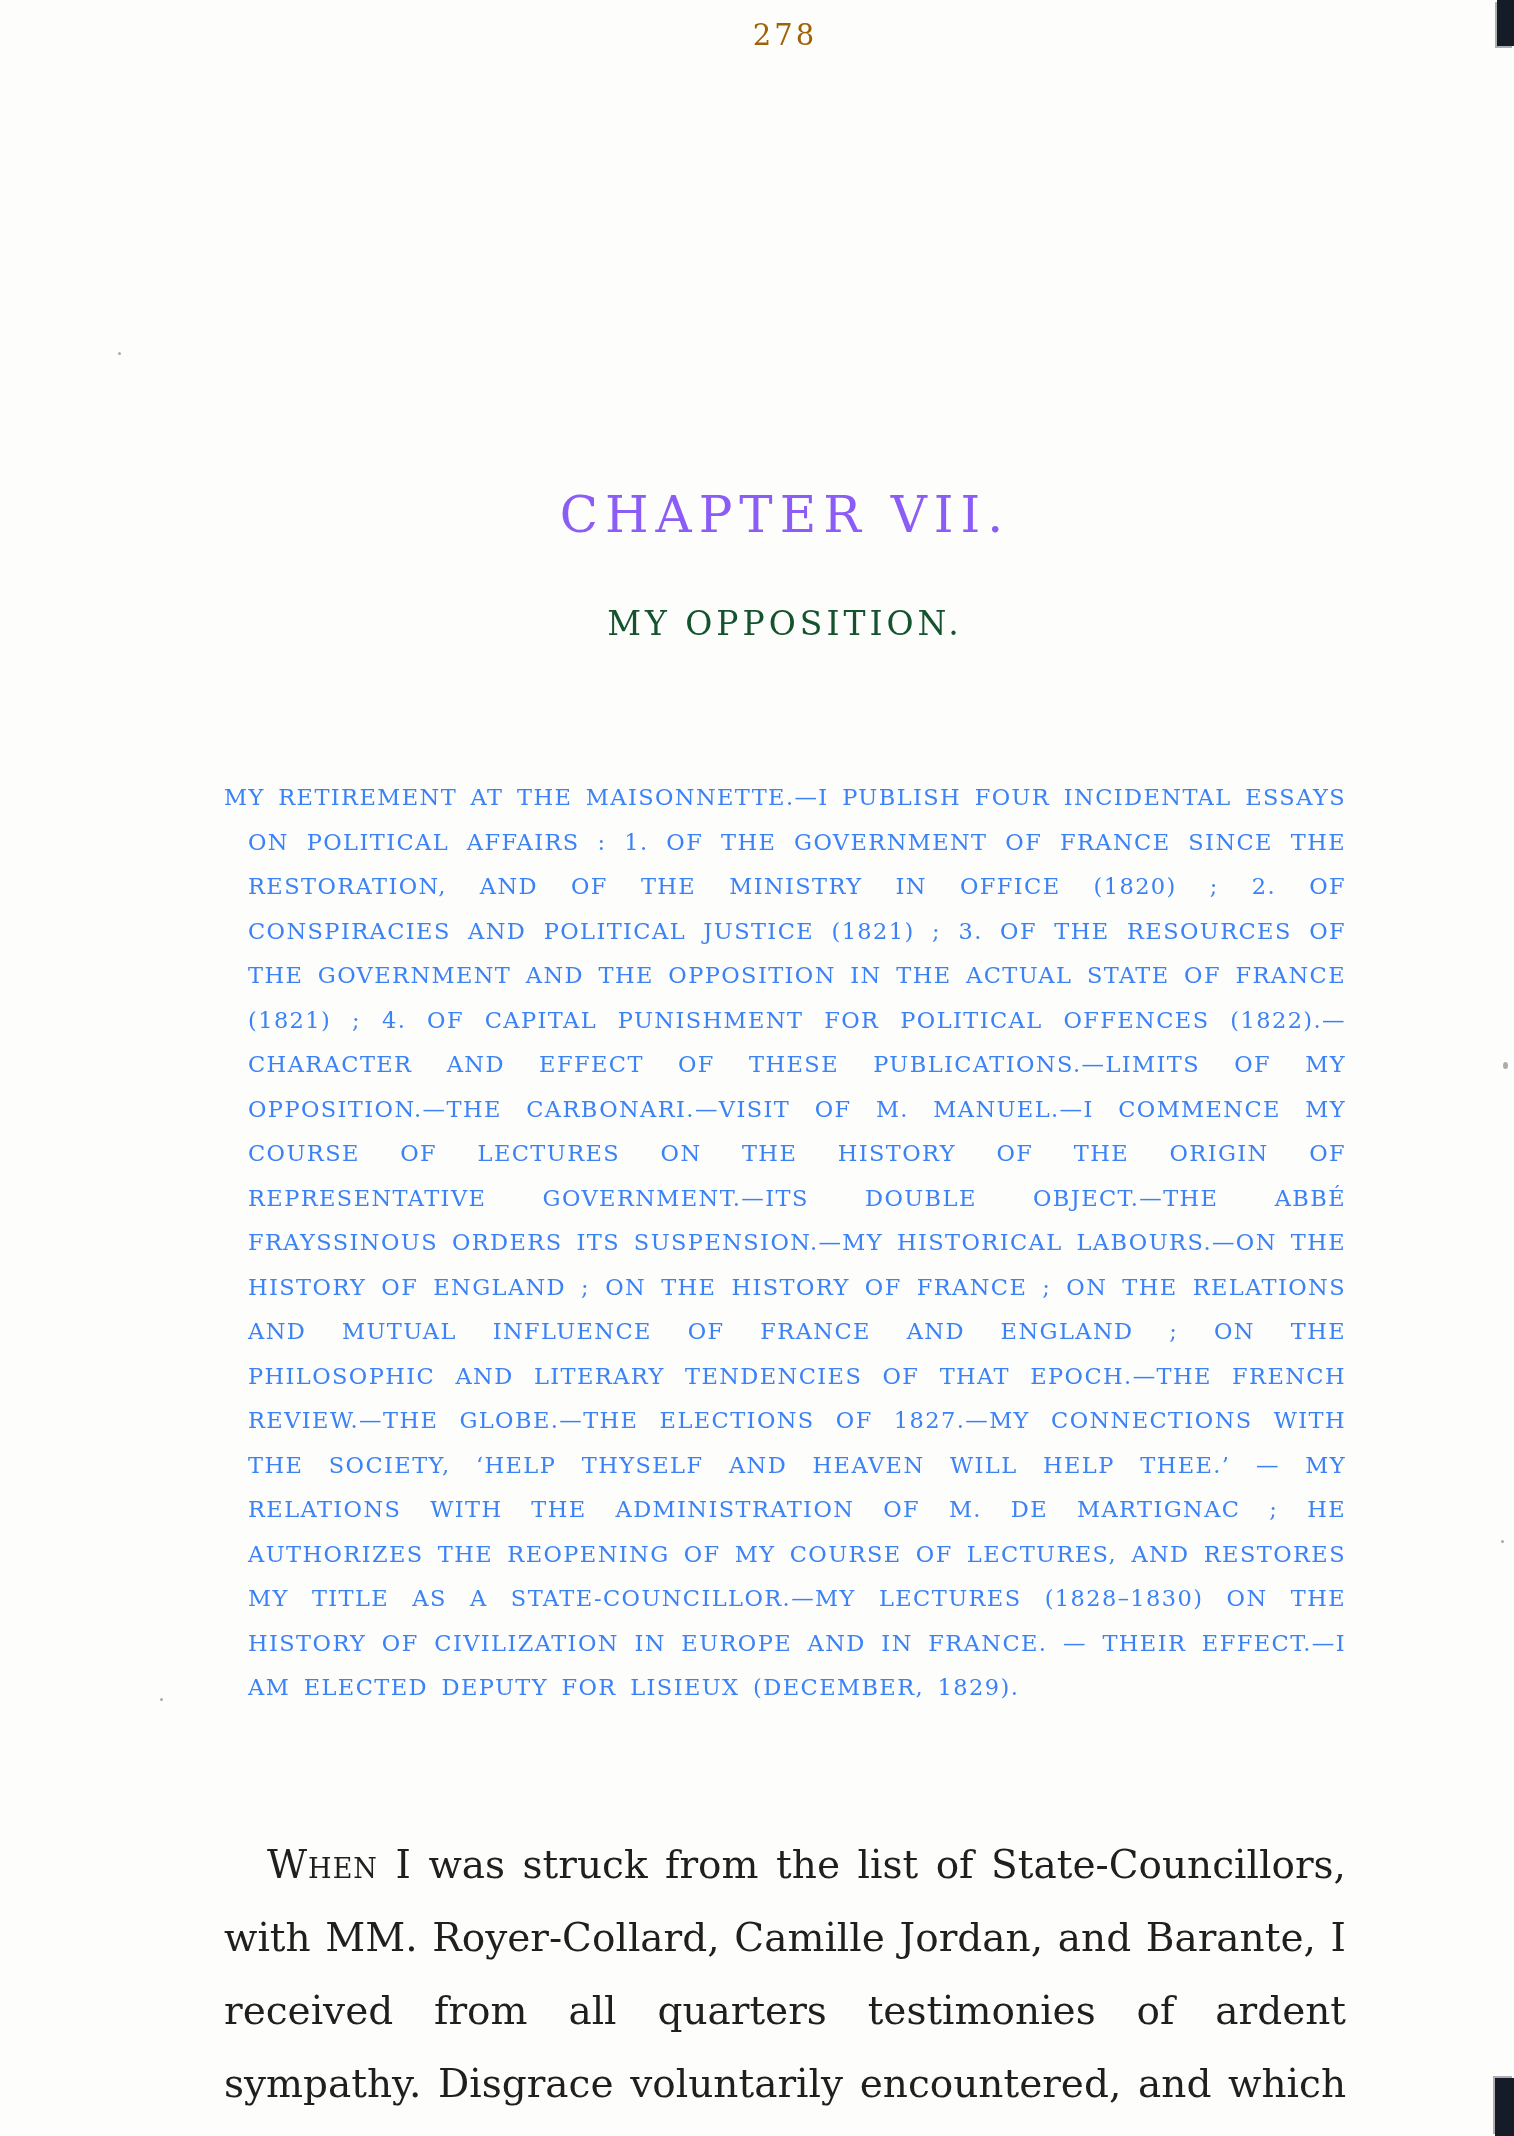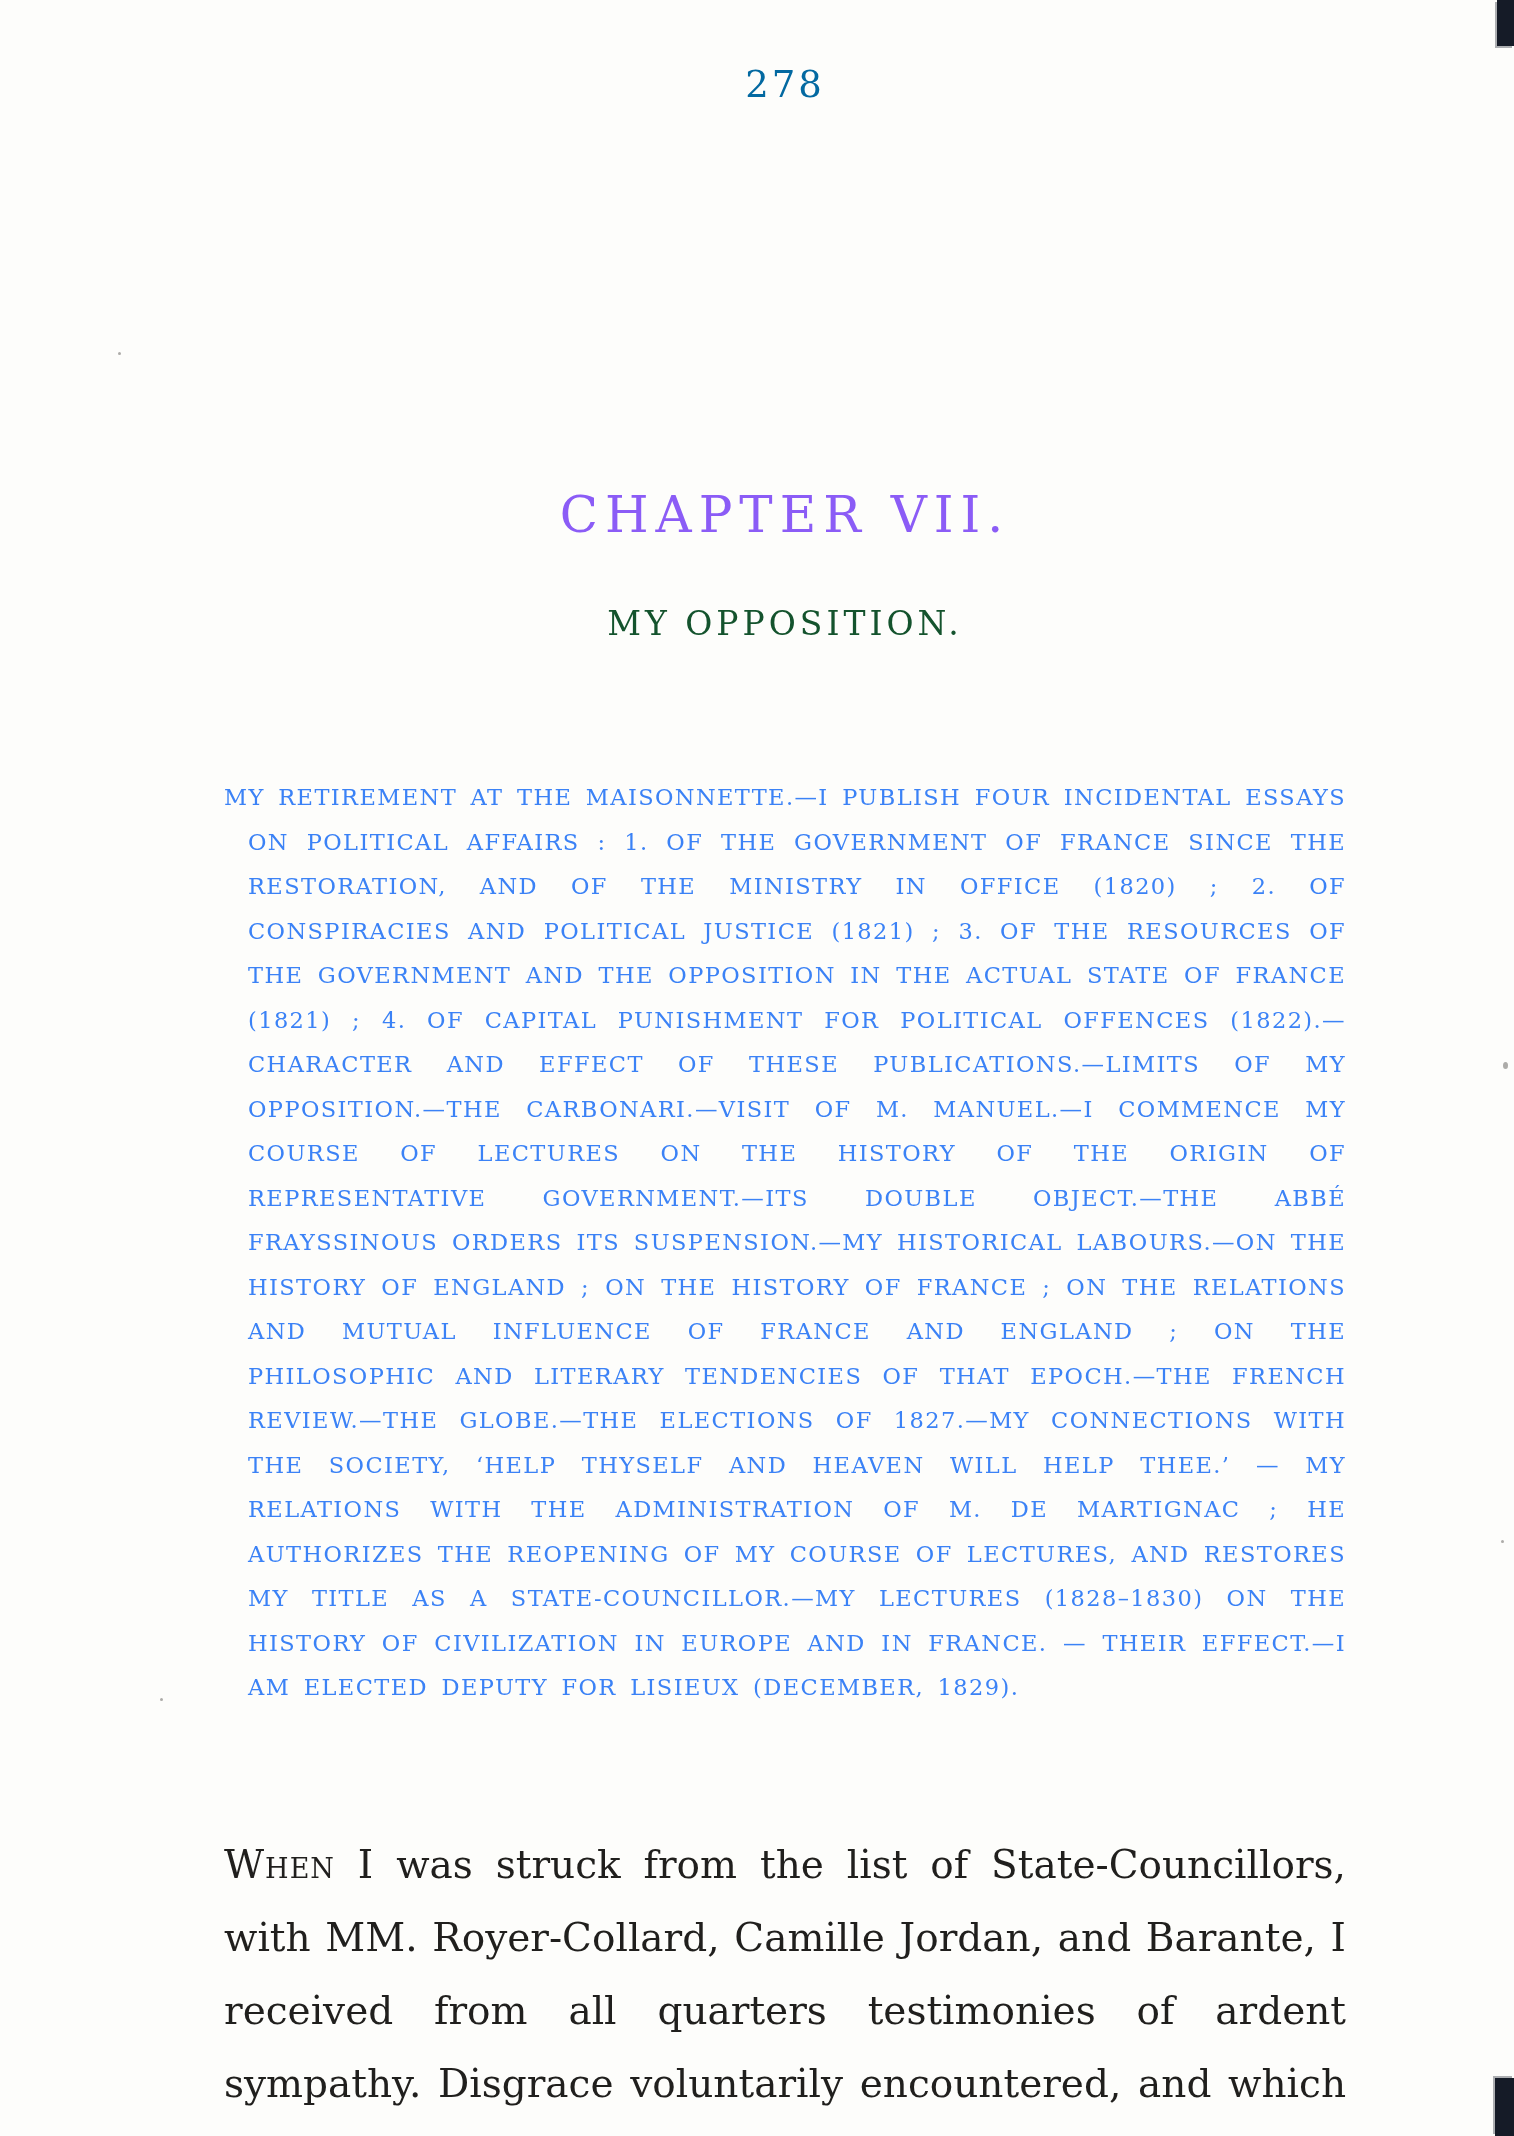--- a/index.html
+++ b/index.html
@@ -19,24 +19,23 @@
   }
   .centered-line {
     position: absolute;
     left: 224px;
     width: 1122px;
     text-align: center;
     white-space: nowrap;
   }
   .folio {
     top: 18px;
-    font-size: 37px;
+    font-size: 29px;
     letter-spacing: 3px;
-    color: #0369a1;
-    margin-top: 45px;
+    color: #a16207;
   }
   .chapter-heading {
     top: 486px;
     font-size: 50px;
     letter-spacing: 7px;
     color: #8b5cf6;
   }
   .chapter-subtitle {
     top: 604px;
     font-size: 33px;
@@ -71,20 +70,21 @@
     width: 1122px;
     font-size: 39px;
     line-height: 73px;
     text-align: justify;
     text-align-last: justify;
     color: #201f1d;
   }
   .lead-word {
     font-variant: small-caps;
     letter-spacing: 1px;
+    margin-left: 43px;
   }
   
   .edge-mark {
     position: absolute;
     right: 0;
     background: #151b27;
   }
   .edge-mark-top {
     top: 0;
     width: 17px;

